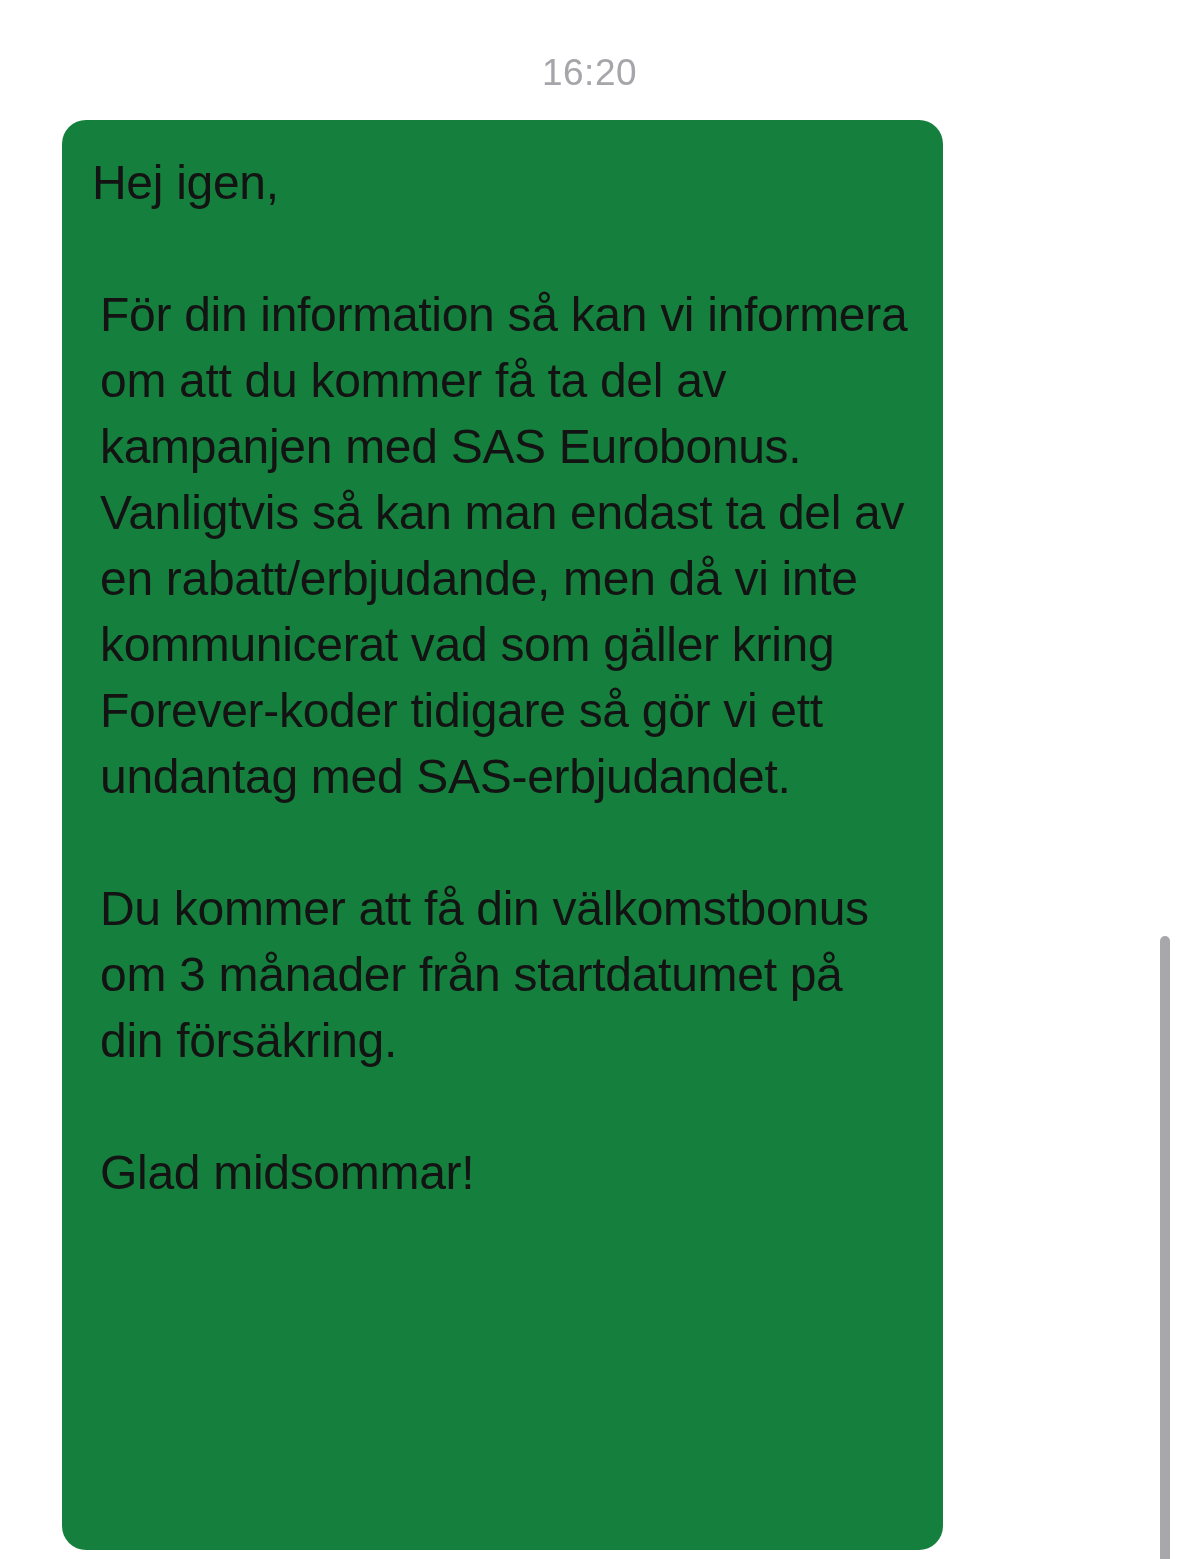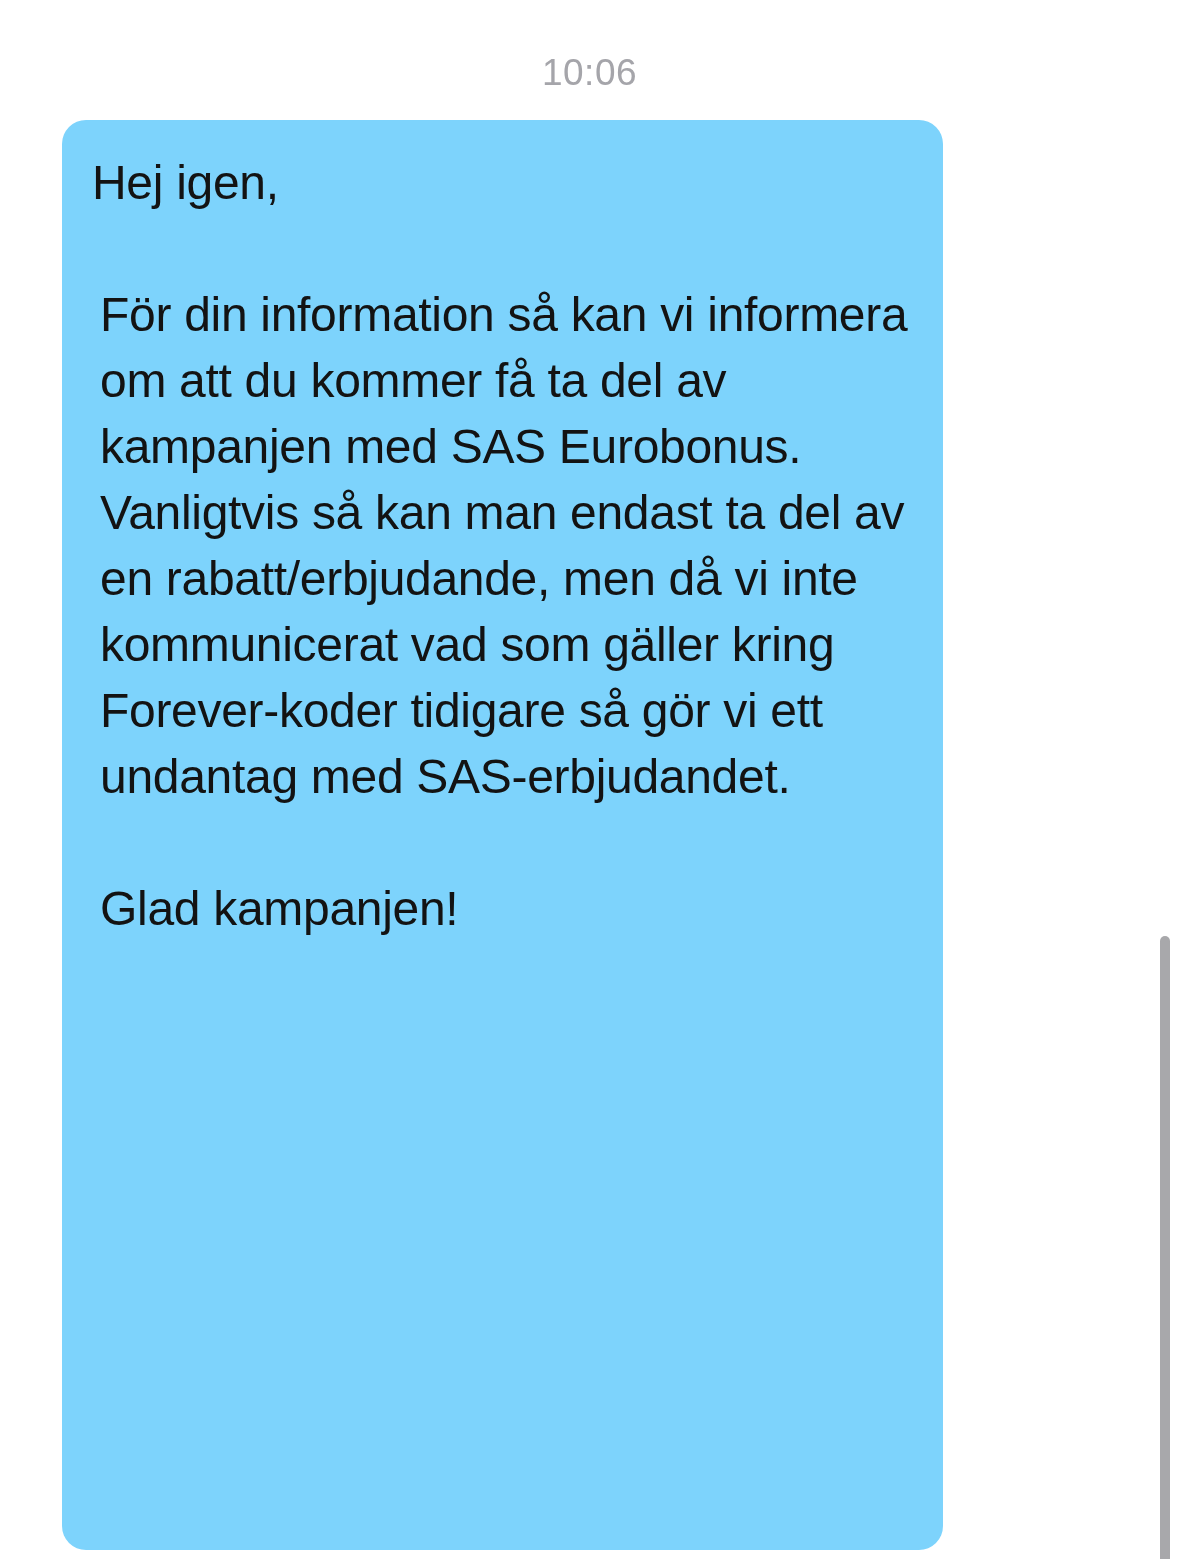--- a/index.html
+++ b/index.html
@@ -21,21 +21,21 @@
     letter-spacing: 0.5px;
     color: #a5a5aa;
     font-weight: 400;
   }
   .bubble {
     position: absolute;
     top: 120px;
     left: 62px;
     width: 881px;
     min-height: 1430px;
-    background: #7dd3fc;
+    background: #15803d;
     border-radius: 24px;
     padding: 30px 26px 28px 30px;
     color: #131313;
   }
   .bubble p {
     font-size: 48px;
     line-height: 66px;
     font-weight: 400;
     letter-spacing: -0.3px;
     word-break: normal;
@@ -51,21 +51,22 @@
     top: 936px;
     width: 10px;
     height: 623px;
     background: #a8a8ab;
     border-radius: 5px 5px 0 0;
   }
 </style>
 </head>
 <body>
 
-<div class="timestamp">10:06</div>
+<div class="timestamp">16:20</div>
 
 <div class="bubble">
   <p>Hej igen,</p>
   <p>För din information så kan vi informera om att du kommer få ta del av kampanjen med SAS Eurobonus. Vanligtvis så kan man endast ta del av en rabatt/erbjudande, men då vi inte kommunicerat vad som gäller kring Forever-koder tidigare så gör vi ett undantag med SAS-erbjudandet.</p>
-  <p>Glad kampanjen!</p>
+  <p>Du kommer att få din välkomstbonus om 3 månader från startdatumet på din försäkring.</p>
+  <p>Glad midsommar!</p>
 </div>
 
 <div class="scrollbar-thumb"></div>
 
 </body></html>

